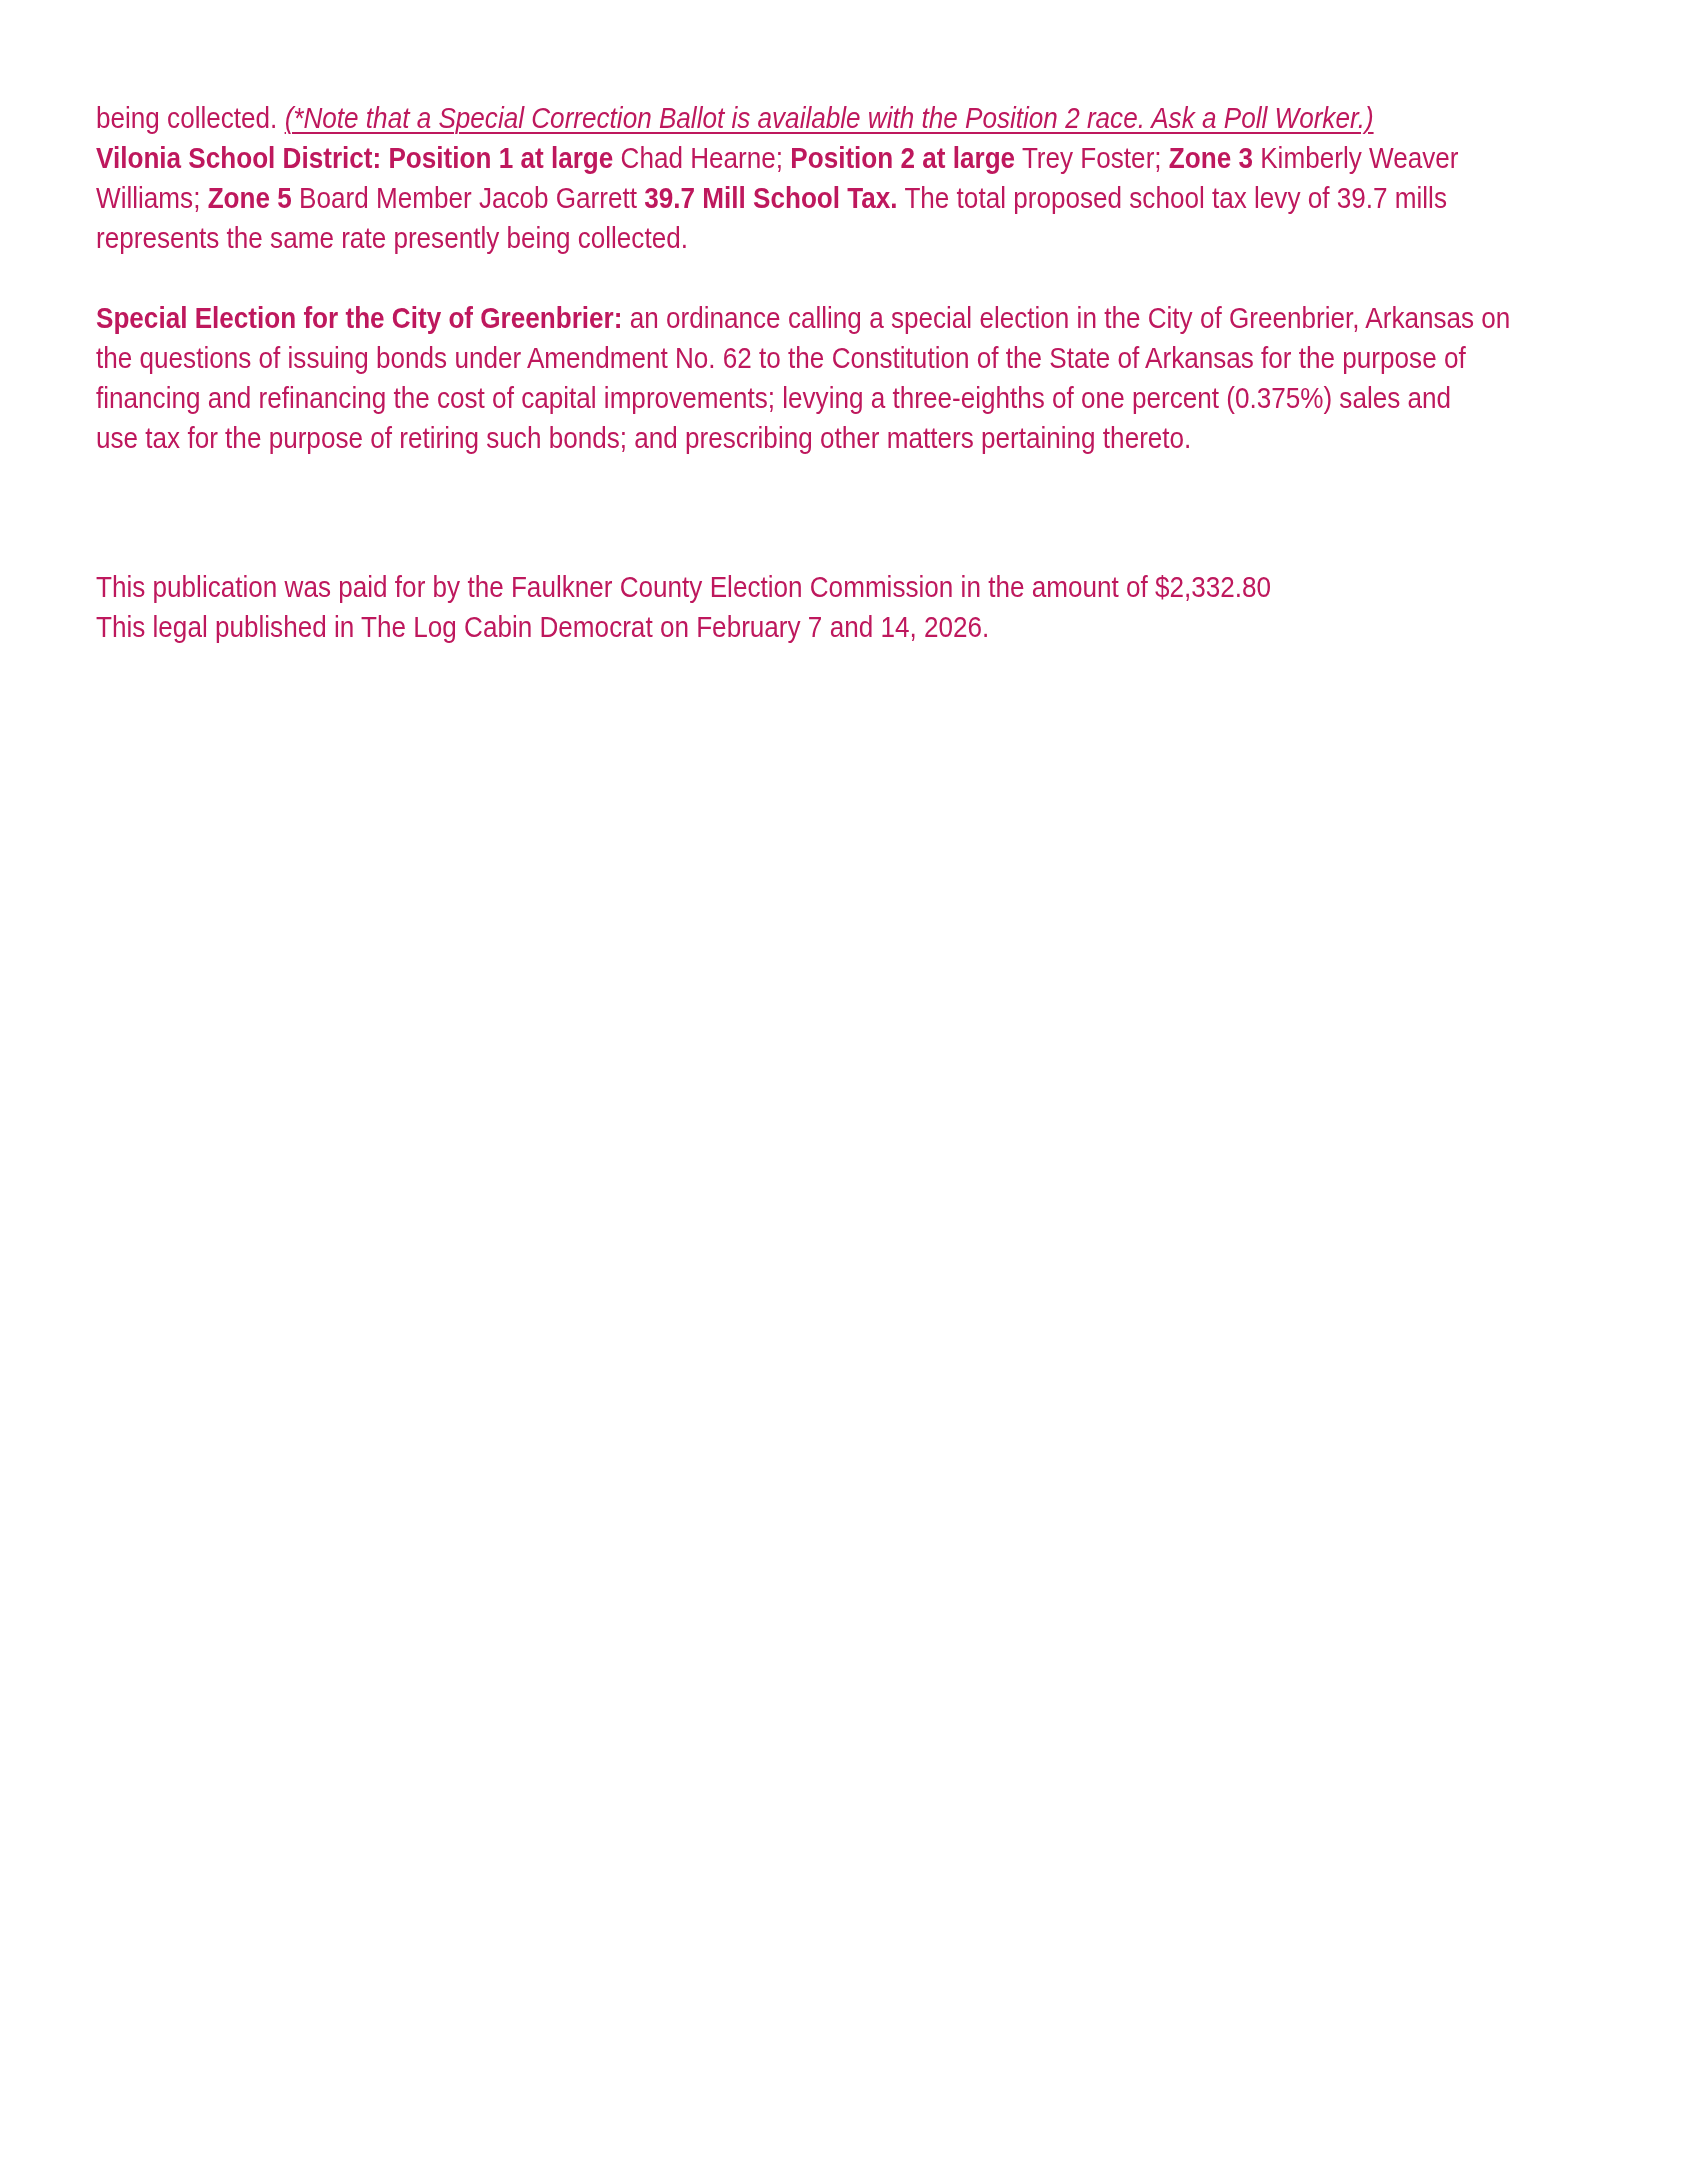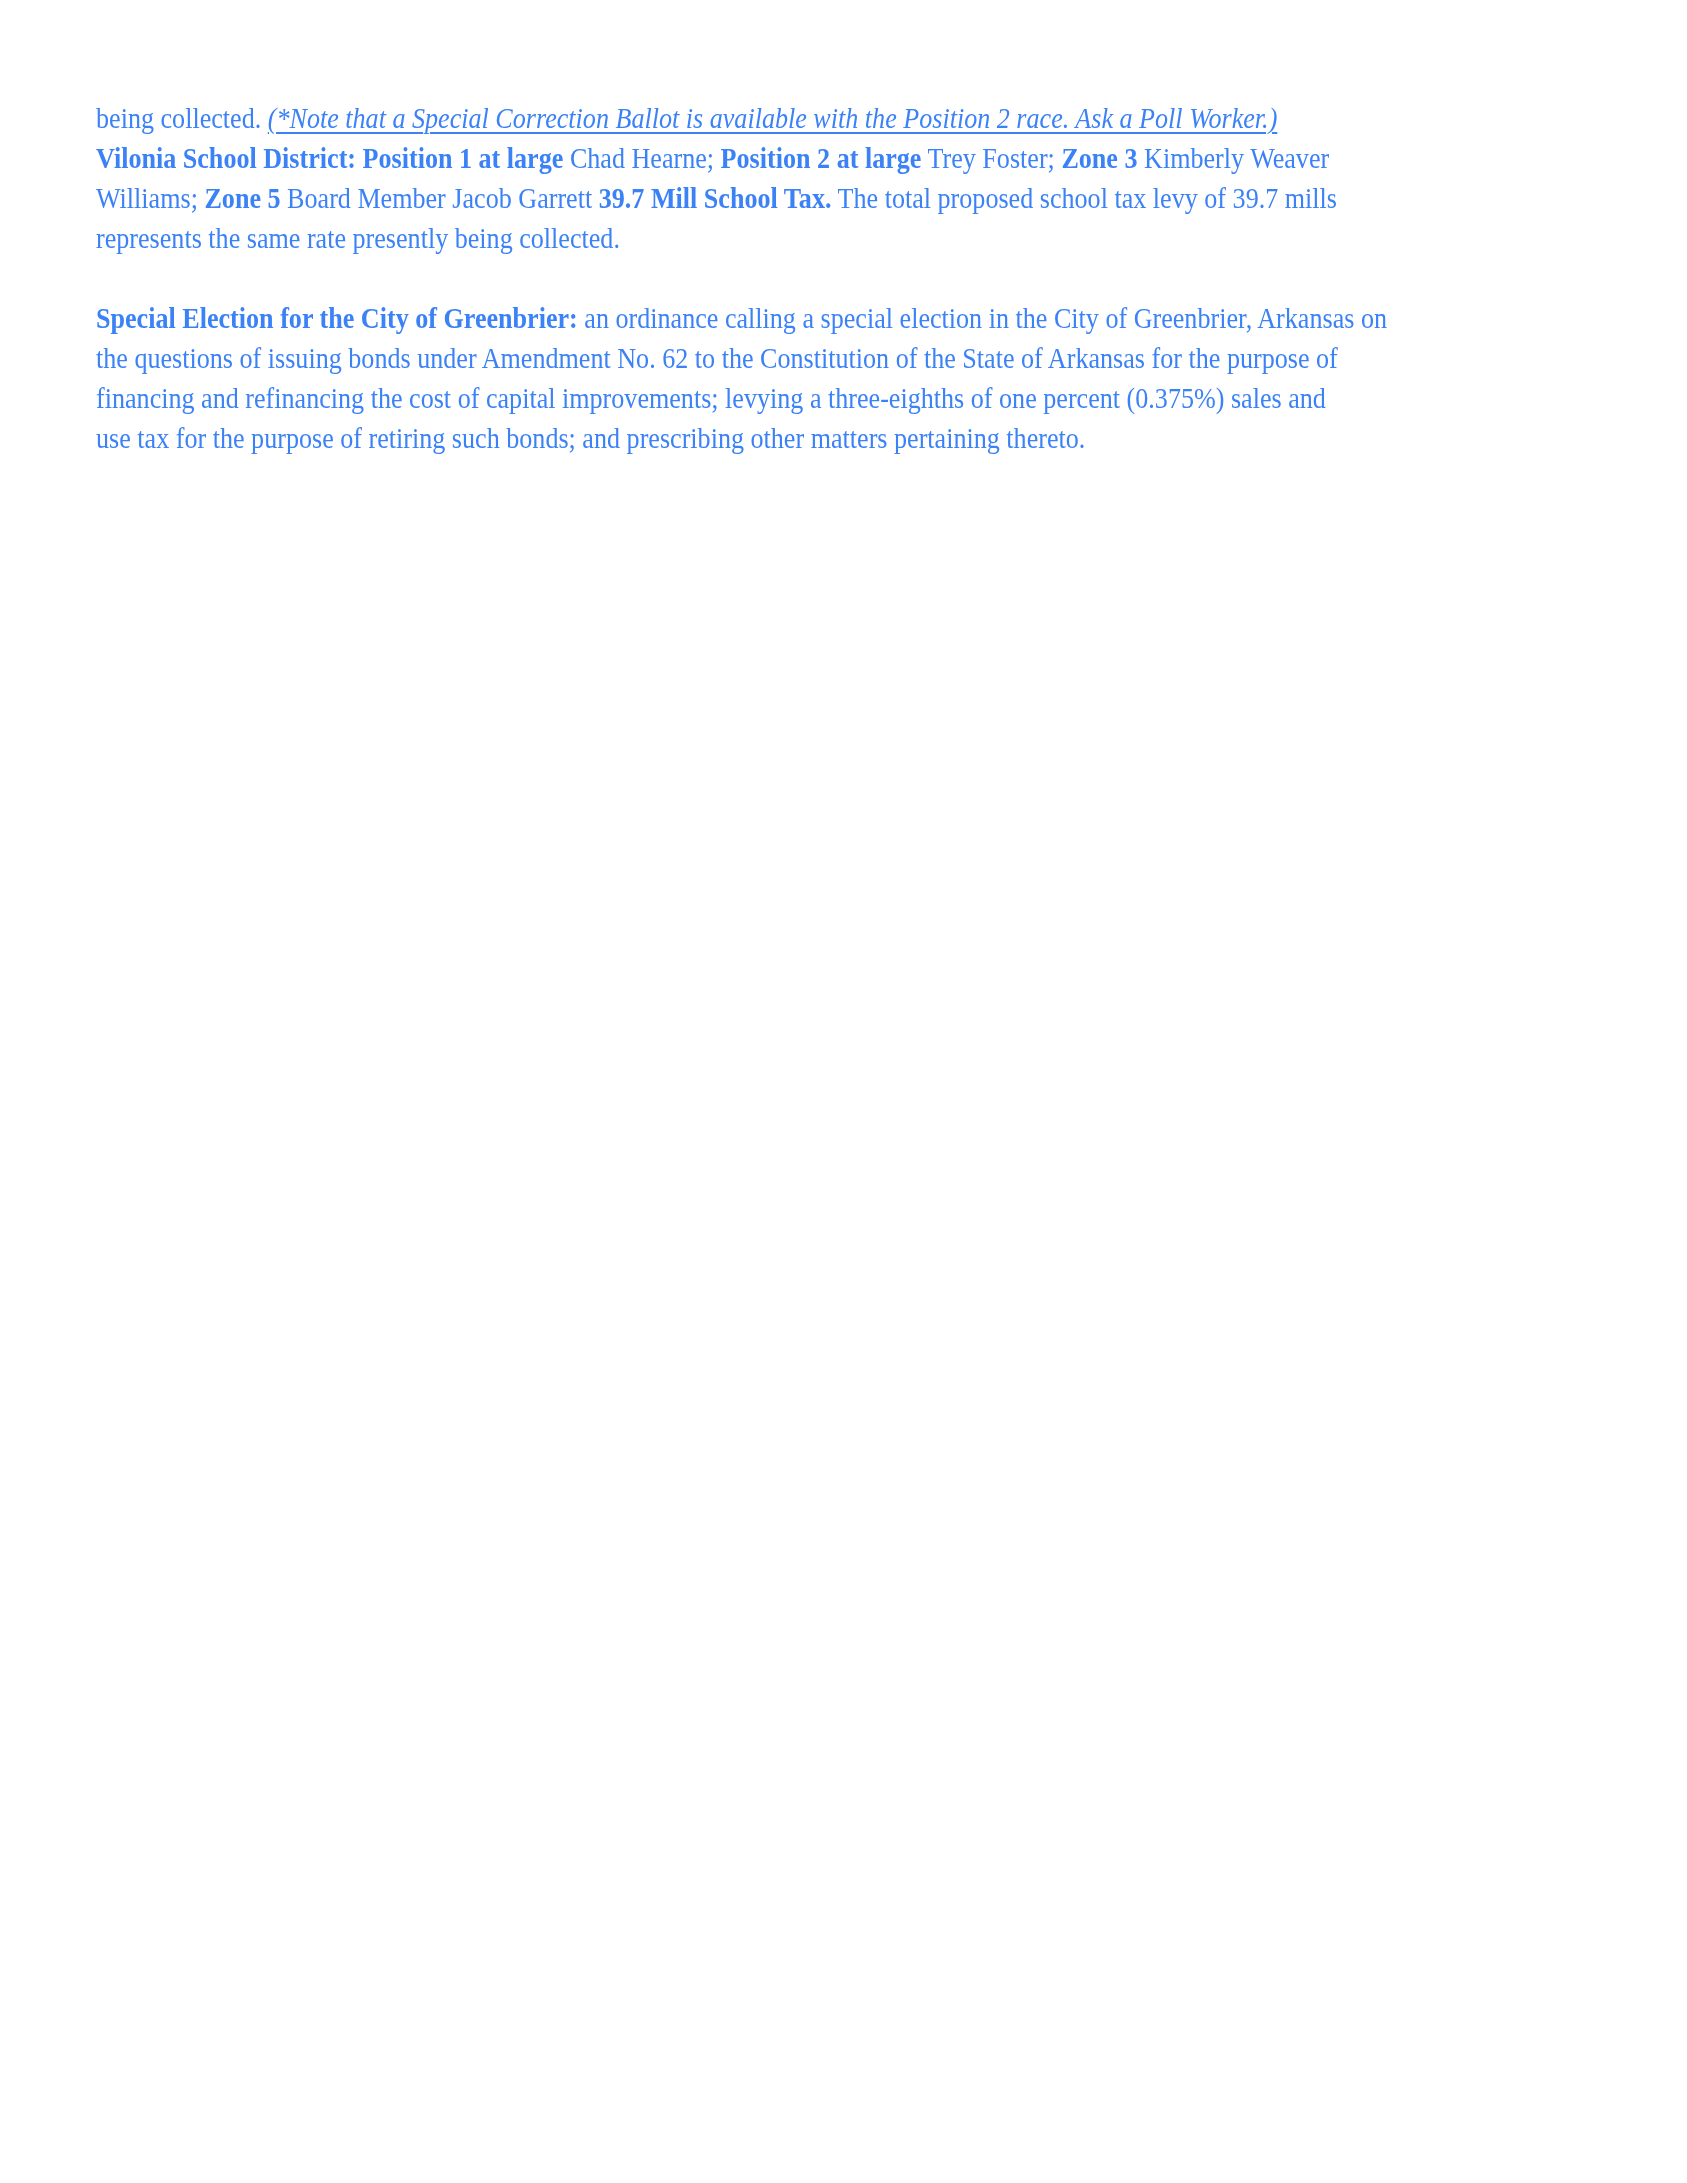--- a/index.html
+++ b/index.html
@@ -13,22 +13,22 @@
     width: 1687px;
     height: 2183px;
     background: #ffffff;
     overflow: hidden;
   }
   .content {
     position: absolute;
     left: 96px;
     top: 98px;
     width: 1561px;
-    color: #3b82f6;
-    font-family: Liberation Serif, serif;
+    color: #be185d;
+    font-family: Liberation Sans, sans-serif;
     font-size: 30px;
     line-height: 40px;
   }
   .para { margin-bottom: 40px; }
   .para.gap-two { margin-bottom: 109px; }
   .line {
     display: block;
     white-space: pre;
     transform: scaleX(0.87);
     transform-origin: 0 50%;
@@ -55,16 +55,20 @@
       <span class="line"><span class="r">represents the same rate presently being collected.</span></span>
     </div>
 
     <div class="para gap-two">
       <span class="line"><span class="b">Special Election for the City of Greenbrier:</span><span class="r"> an ordinance calling a special election in the City of Greenbrier, Arkansas on</span></span>
       <span class="line"><span class="r">the questions of issuing bonds under Amendment No. 62 to the Constitution of the State of Arkansas for the purpose of</span></span>
       <span class="line"><span class="r">financing and refinancing the cost of capital improvements; levying a three-eighths of one percent (0.375%) sales and</span></span>
       <span class="line"><span class="r">use tax for the purpose of retiring such bonds; and prescribing other matters pertaining thereto.</span></span>
     </div>
 
+    <div class="para">
+      <span class="line"><span class="r">This publication was paid for by the Faulkner County Election Commission in the amount of $2,332.80</span></span>
+      <span class="line"><span class="r">This legal published in The Log Cabin Democrat on February 7 and 14, 2026.</span></span>
+    </div>
 
   </div>
 </div>
 
 
 </body></html>

